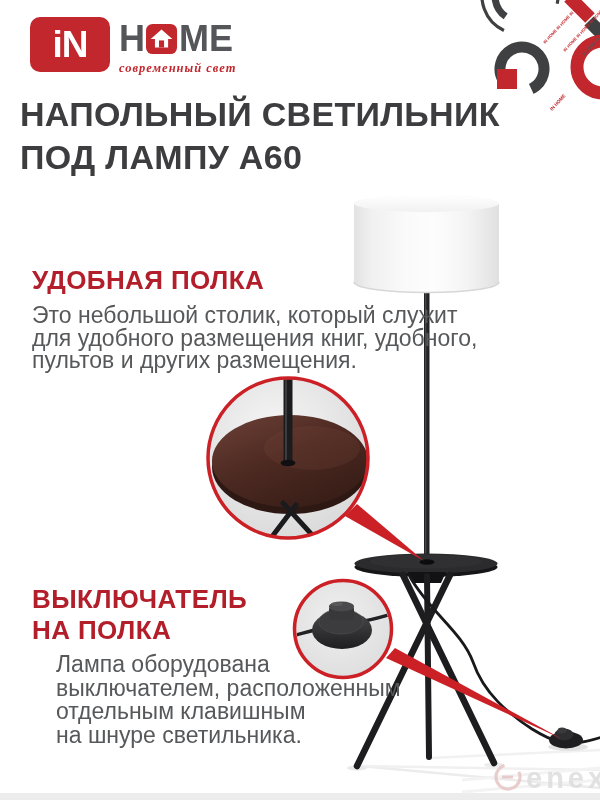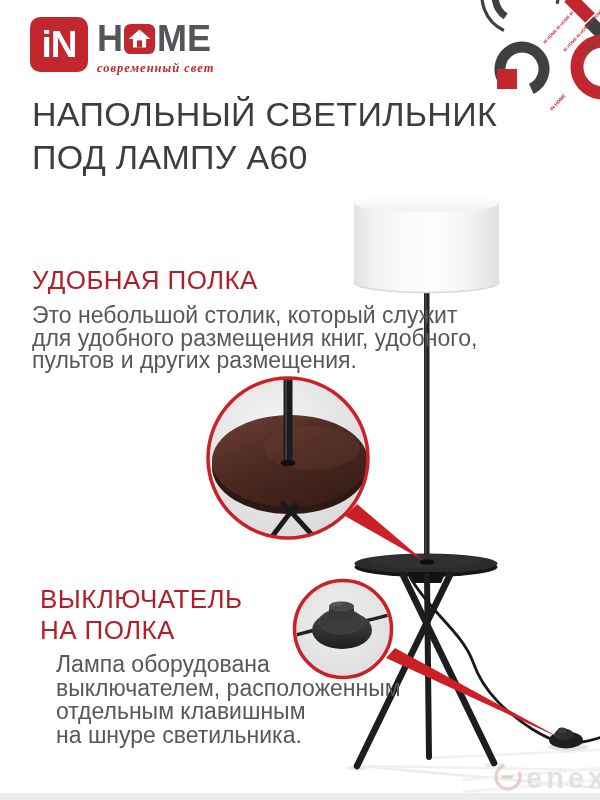--- a/index.html
+++ b/index.html
@@ -3,39 +3,39 @@
 <meta charset="utf-8">
 <style>
   html,body{margin:0;padding:0;}
   body{width:600px;height:800px;overflow:hidden;background:#ffffff;
        font-family:"Liberation Sans","DejaVu Sans",sans-serif;position:relative;}
   .abs{position:absolute;}
   svg{display:block;}
 
   
   .logo-row{left:30px;top:17px;display:flex;align-items:flex-start;}
-  .logo-box{width:58px;height:55px;background:#c1272d;border-radius:10px;
+  .logo-box{width:80px;height:55px;background:#c1272d;border-radius:10px;
             display:flex;align-items:center;justify-content:center;}
   .logo-box span{color:#fff;font-weight:800;font-size:37px;line-height:1;letter-spacing:-1px;}
   .logo-right{margin-left:9px;padding-top:4px;}
   .home-row{display:flex;align-items:center;color:#55565a;font-weight:800;
             font-size:36px;line-height:1;letter-spacing:0px;}
   .house{width:32px;height:32px;margin:0 1px;display:inline-block;}
   .tagline{color:#c1272d;font-size:12.5px;font-style:italic;font-weight:700;
            font-family:Liberation Serif, serif;margin-top:4px;letter-spacing:1px;}
 
   
-  .title{left:32px;top:93px;color:#3d3d3f;font-size:34px;font-weight:400;
+  .title{left:20px;top:93px;color:#3d3d3f;font-size:34px;font-weight:700;
          line-height:43px;letter-spacing:.3px;white-space:nowrap;}
-  .feat-h{color:#b21f2b;font-size:26px;font-weight:400;letter-spacing:.4px;
+  .feat-h{color:#b21f2b;font-size:26px;font-weight:700;letter-spacing:.4px;
           line-height:31px;white-space:nowrap;}
   .feat-p{color:#57585a;font-size:23px;font-weight:400;white-space:nowrap;}
   .f1-h{left:32px;top:265px;}
   .f1-p{left:32px;top:304px;line-height:22.5px;}
-  .f2-h{left:40px;top:584px;}
+  .f2-h{left:32px;top:584px;}
   .f2-p{left:56px;top:653px;line-height:23.5px;}
 
   .decor-svg{left:0;top:0;pointer-events:none;}
   .art-svg{left:0;top:0;pointer-events:none;}
 </style>
 </head>
 <body>
 
 <svg class="abs decor-svg" width="600" height="175" viewBox="0 0 600 175">
 

